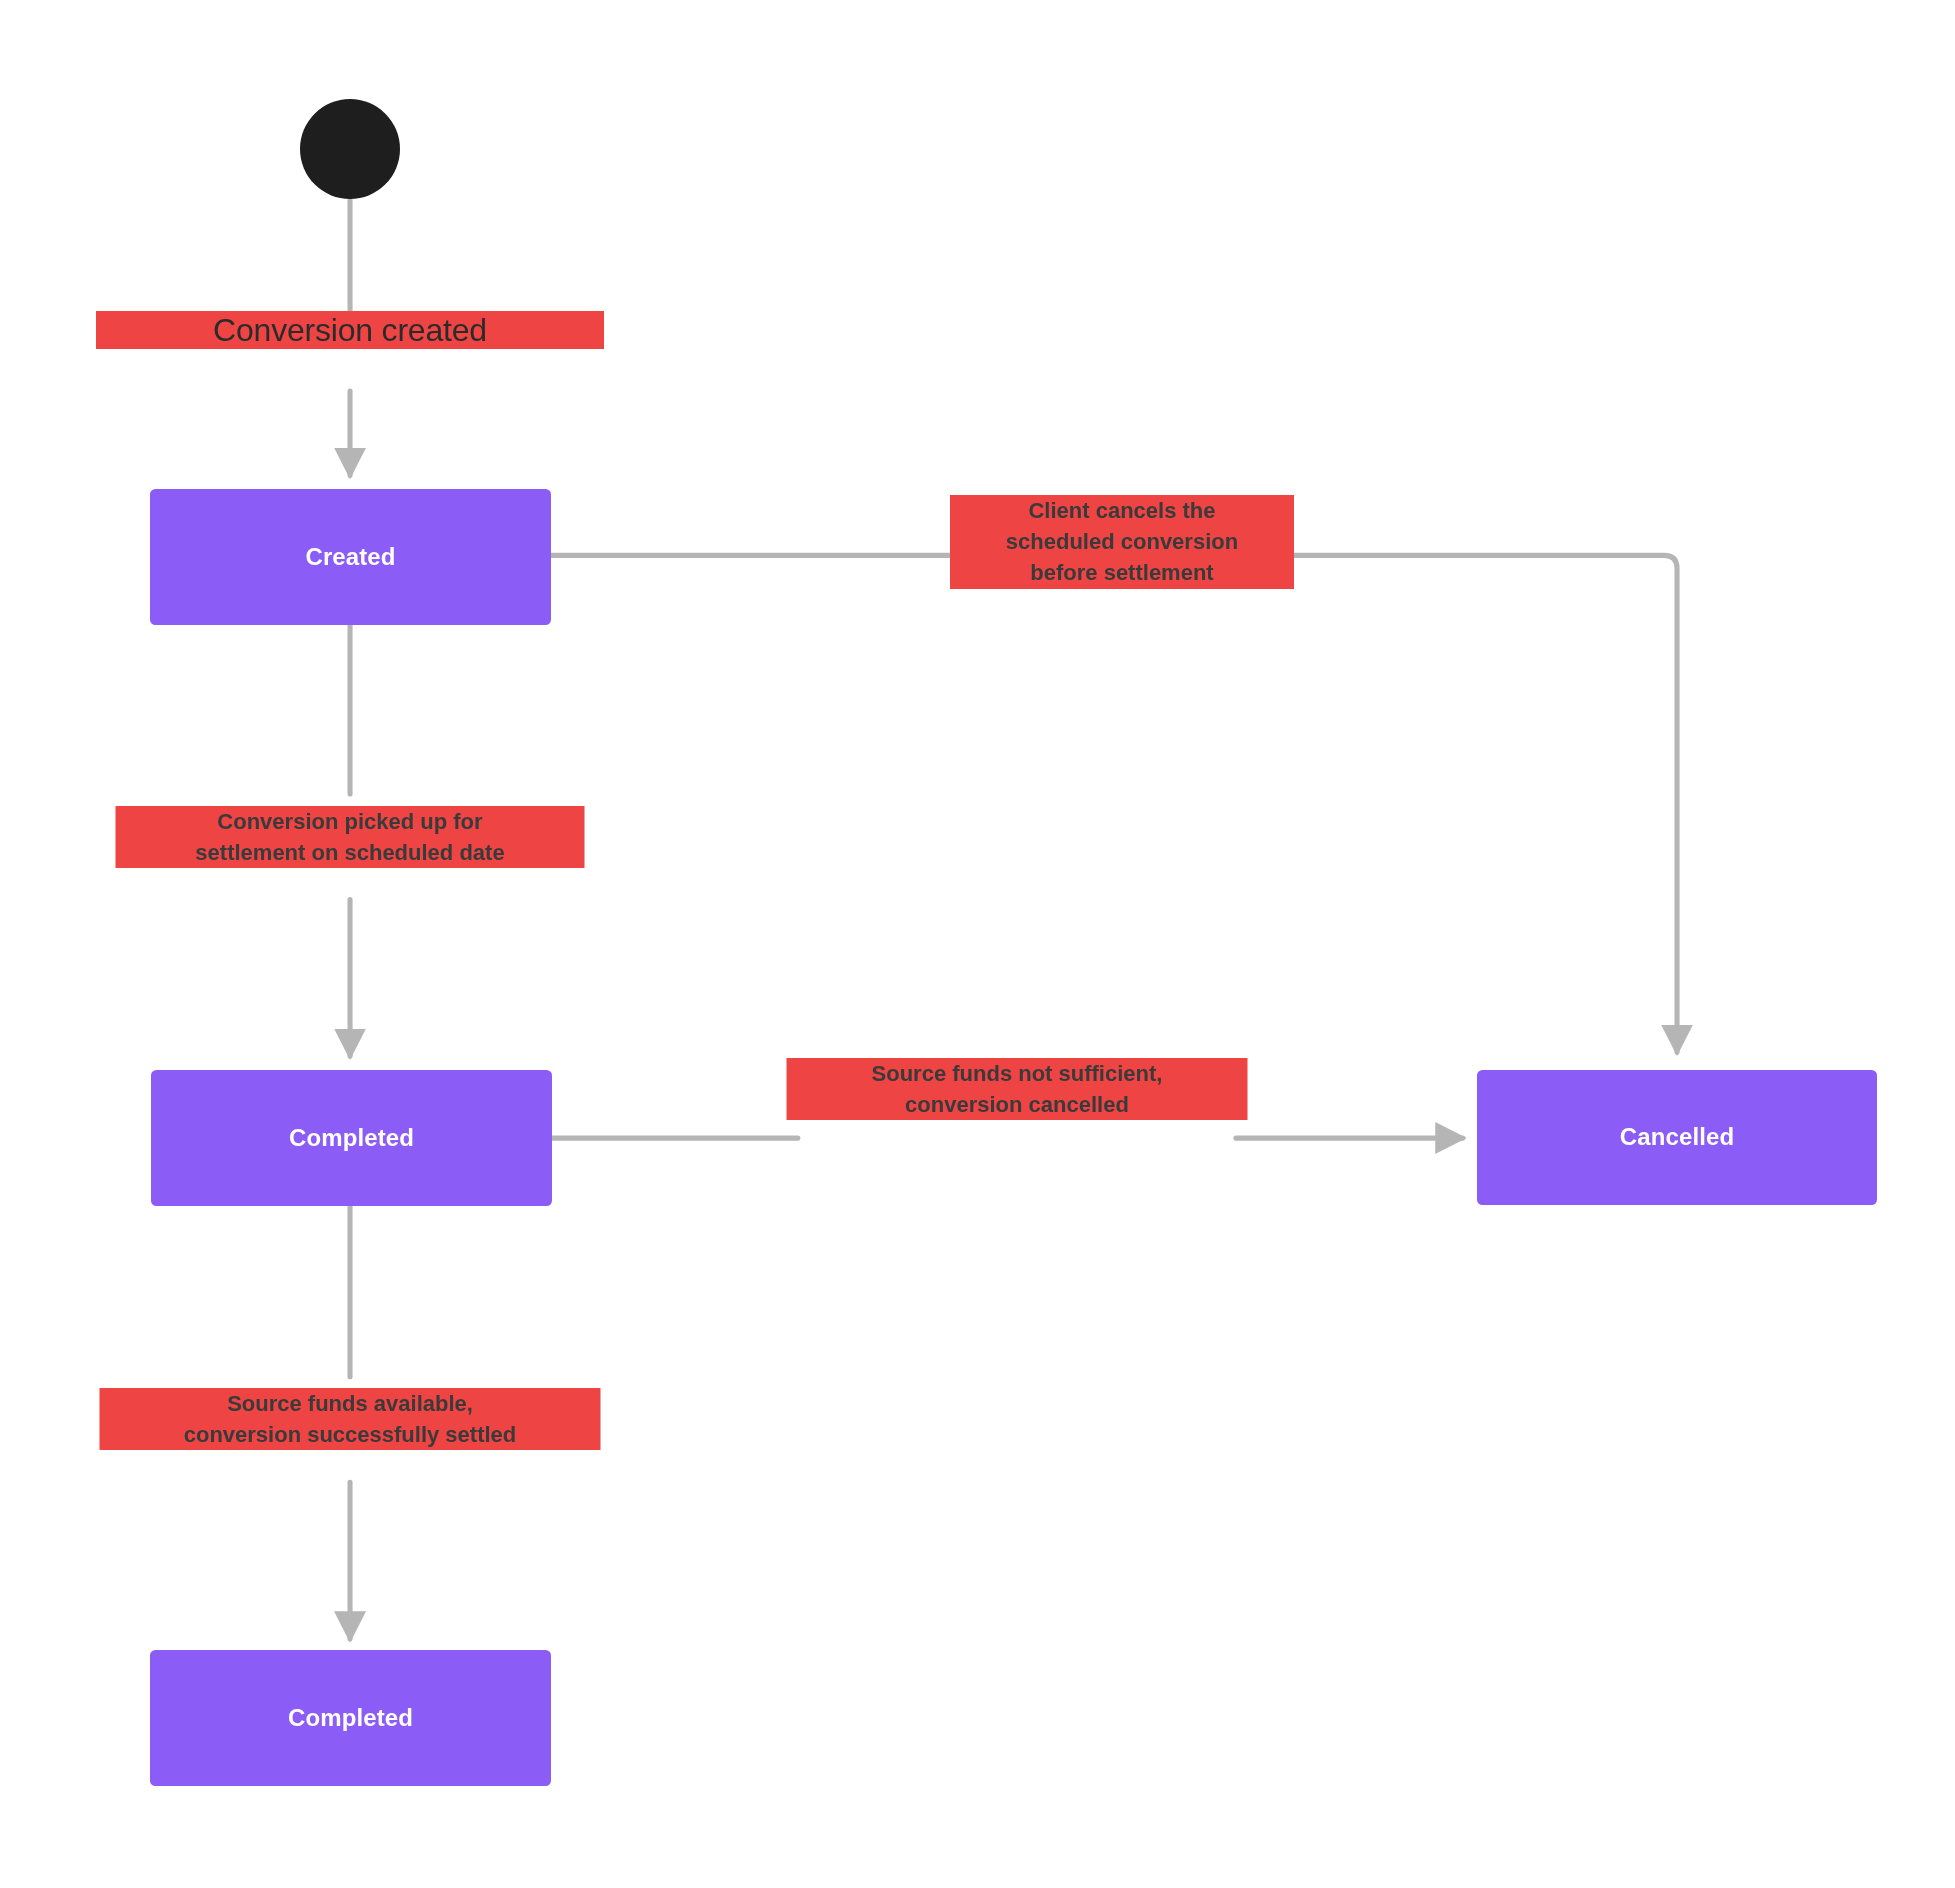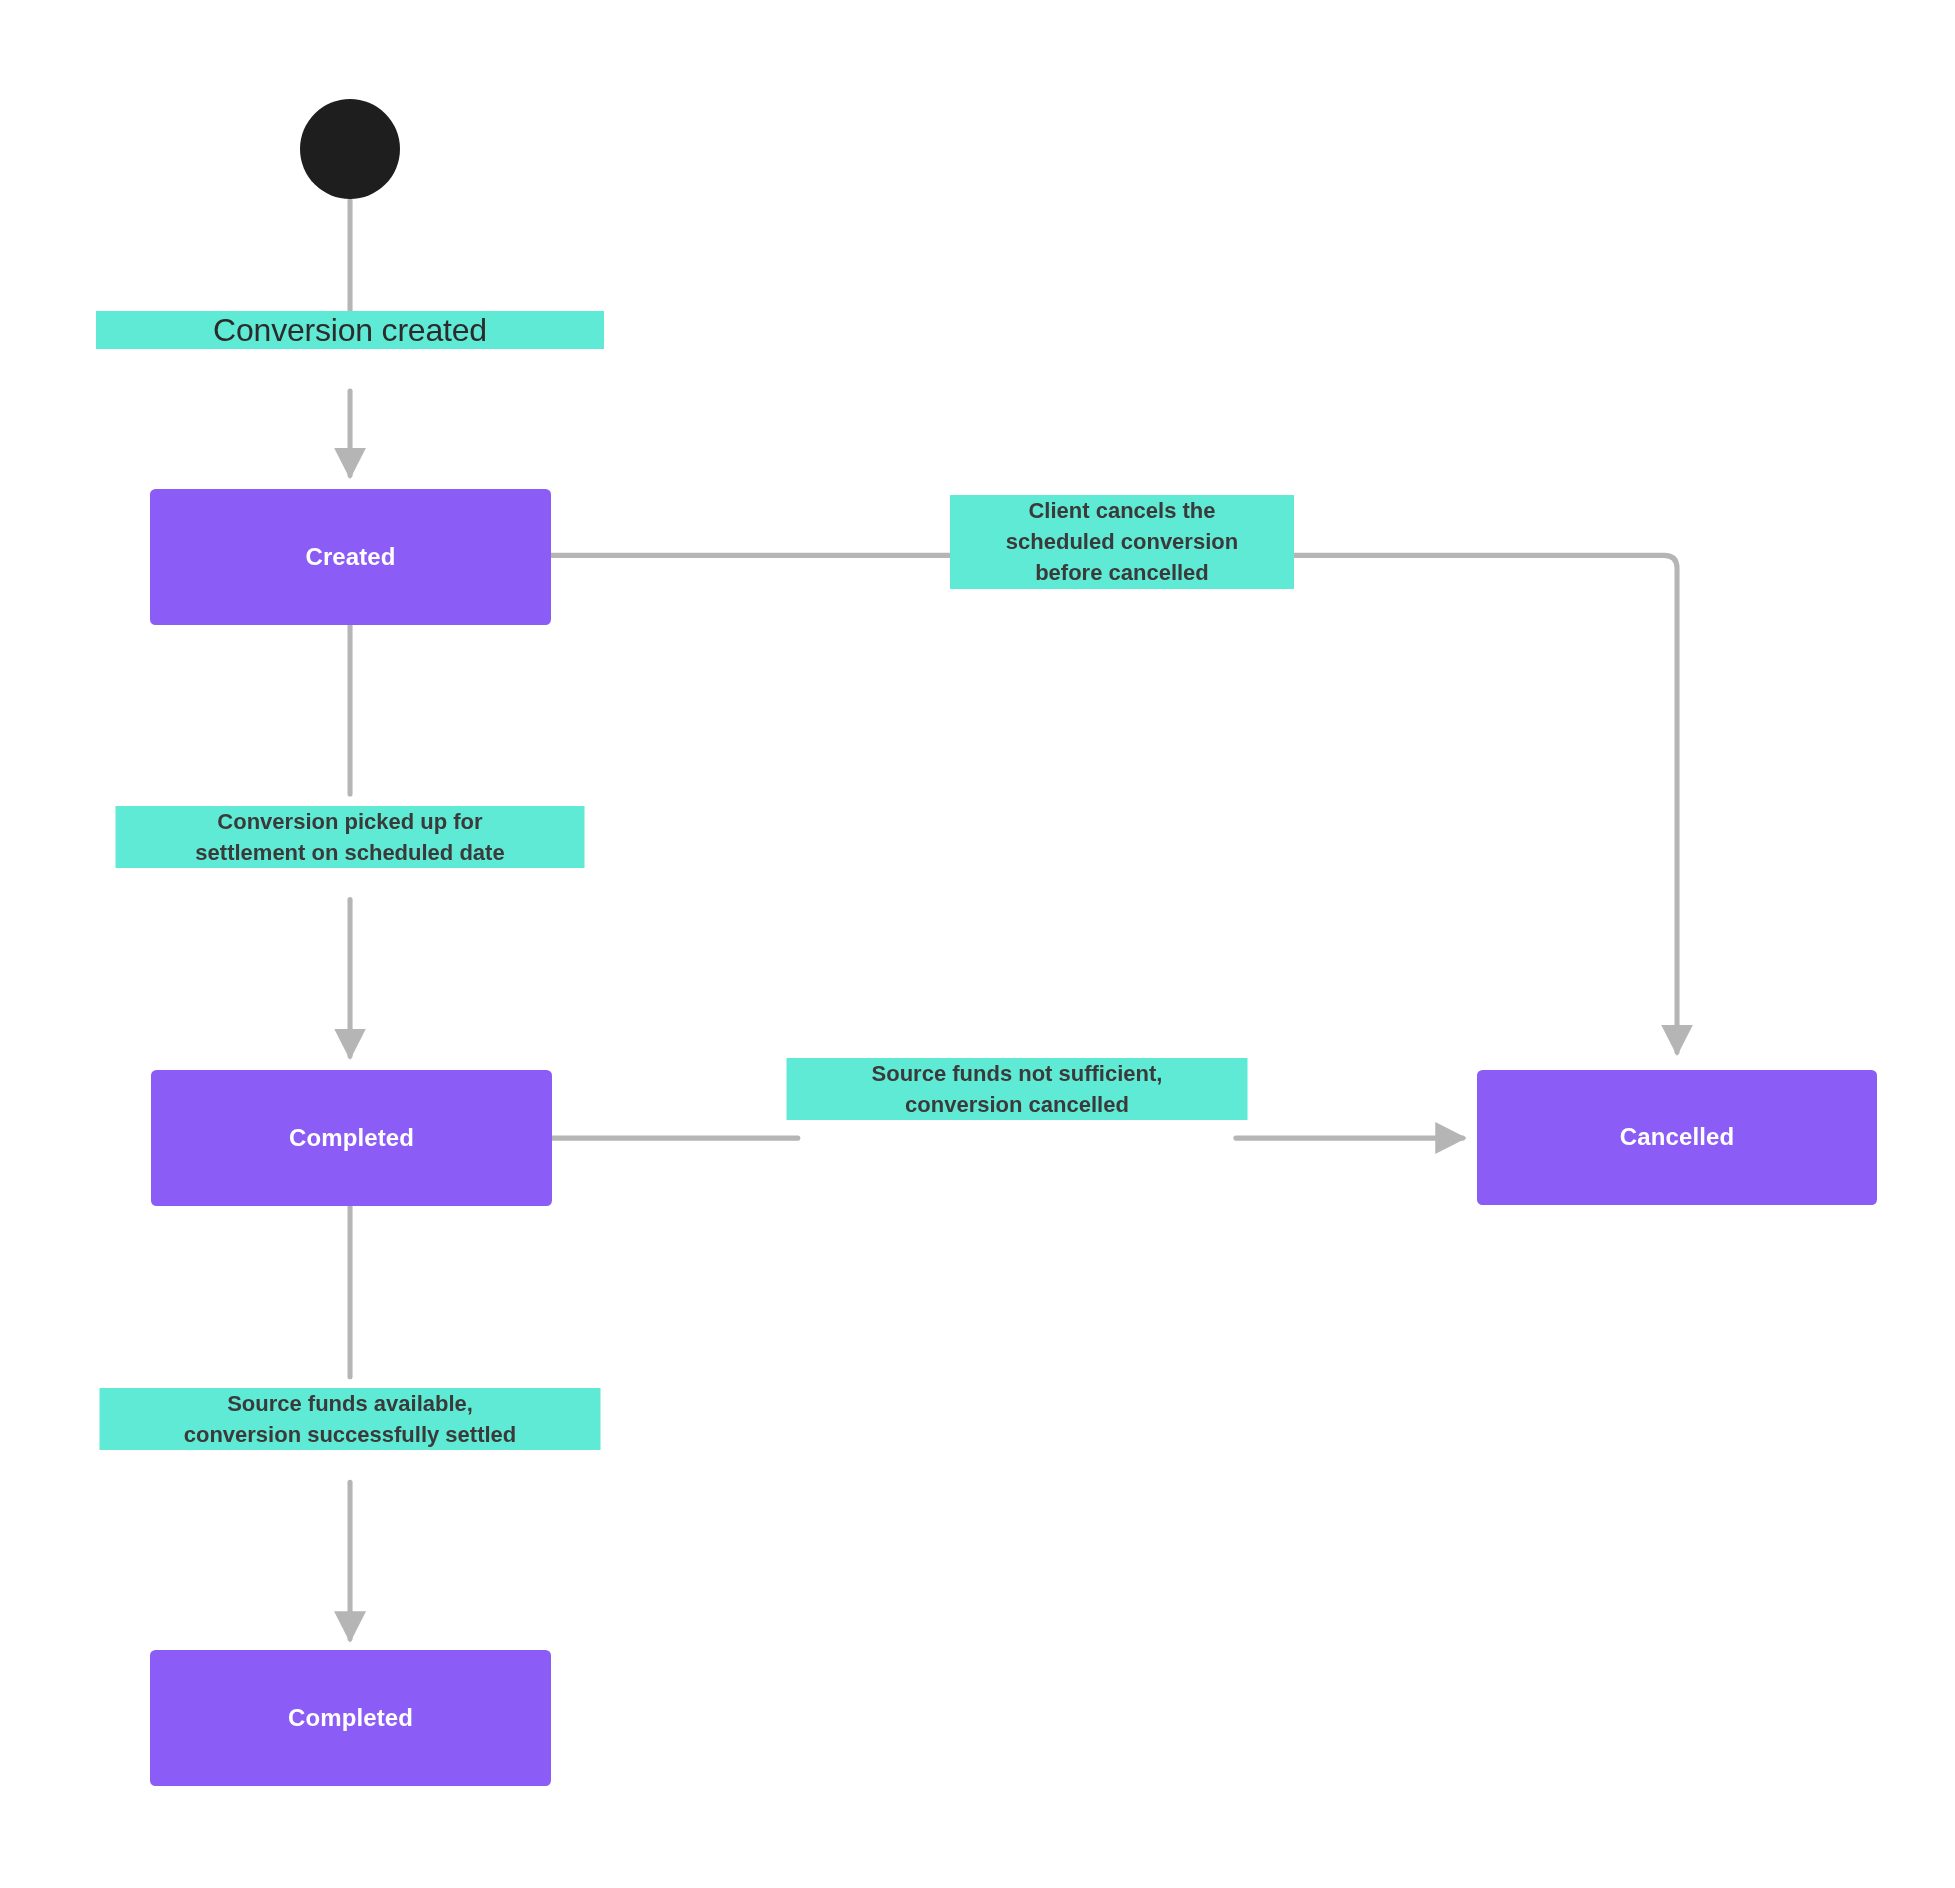--- a/index.html
+++ b/index.html
@@ -51,21 +51,21 @@
     background: #1E1E1E;
   }
   .edge-label {
     position: absolute;
     color: #3A3A3A;
     font-weight: bold;
     font-size: 22px;
     line-height: 1.42;
     text-align: center;
     white-space: pre-line;
-    background: #5eead4;
+    background: #ef4444;
     padding: 0 6.3px;
     box-sizing: border-box;
   }
   .edge-label.plain {
     font-weight: normal;
     font-size: 32px;
     color: #2B2B2B;
     line-height: 1.2;
     letter-spacing: -0.2px;
   }
@@ -114,21 +114,21 @@
   <div class="initial-node" style="left:300px; top:99px; width:100px; height:100px;"></div>
 
   <div class="edge-label plain label-center-x" style="left:350px; top:311px; width:508px;">Conversion created</div>
 
   <div class="state-node" style="left:150px; top:489px; width:401px; height:136px;">
     <span class="state-label">Created</span>
   </div>
 
   <div class="edge-label label-center-x" style="left:1122px; top:495px; width:344px;">Client cancels the
 scheduled conversion
-before cancelled</div>
+before settlement</div>
 
   <div class="edge-label label-center-x" style="left:350px; top:806px; width:469px;">Conversion picked up for
 settlement on scheduled date</div>
 
   <div class="state-node" style="left:151px; top:1070px; width:401px; height:136px;">
     <span class="state-label">Completed</span>
   </div>
 
   <div class="edge-label label-center-x" style="left:1017px; top:1058px; width:461px;">Source funds not sufficient,
 conversion cancelled</div>

